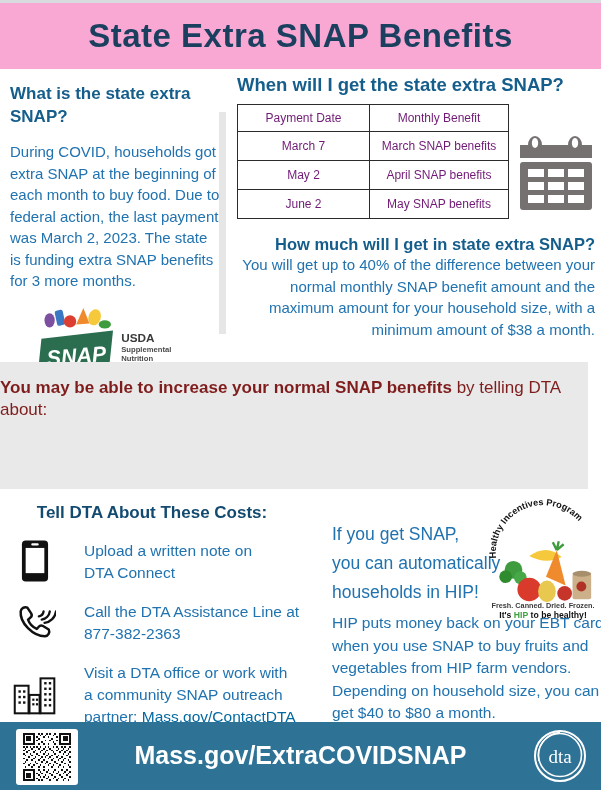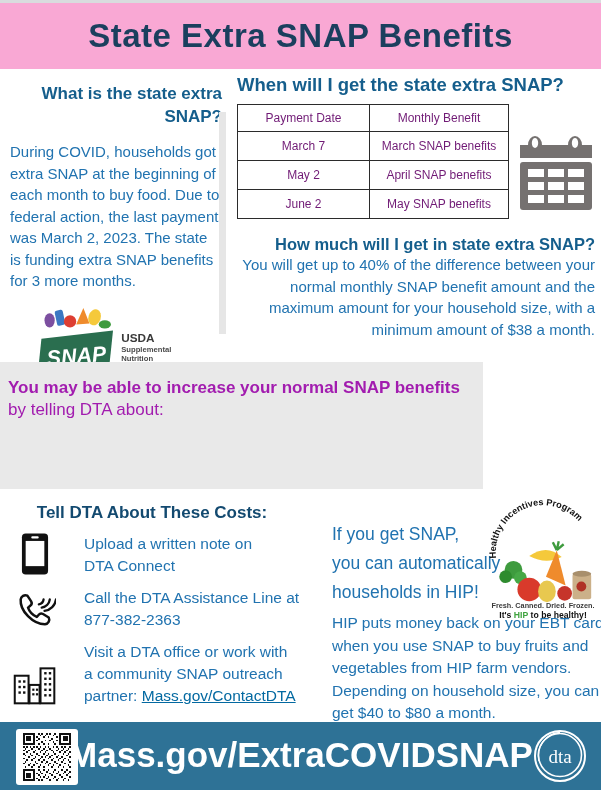--- a/index.html
+++ b/index.html
@@ -12,21 +12,21 @@
   .top-strip { position:absolute; left:0; top:0; width:601px; height:3px; background:#D9DCDE; }
   
   .header {
     position:absolute; left:0; top:3px; width:601px; height:66px;
     background:#f9a8d4; display:flex; align-items:center; justify-content:center;
   }
   .header h1 { color:#1B3F5E; font-size:33px; font-weight:bold; letter-spacing:.5px; }
 
   
   .left-col { position:absolute; left:10px; top:82px; width:212px; }
-  .left-col h2 { color:#155E8C; font-size:17px; line-height:23px; font-weight:bold; text-align:right; }
+  .left-col h2 { color:#155E8C; font-size:17px; line-height:23px; font-weight:bold; text-align:left; }
   .left-col p  { margin-top:13px; color:#2173B0; font-size:15px; line-height:21.5px; }
   .snap-logo { margin:12px 0 0 22px; width:160px; }
 
   .divider { position:absolute; left:219px; top:112px; width:7px; height:222px; background:#E6E6E6; }
 
   
   .right-col { position:absolute; left:237px; top:74px; width:358px; }
   .right-col h2 { color:#155E8C; font-size:18.5px; font-weight:bold; }
   .pay-table { margin-top:8px; width:272px; border-collapse:collapse; }
   .pay-table th, .pay-table td {
@@ -35,47 +35,47 @@
   }
   .pay-table th { padding:3px 6px; }
   .pay-table td.benefit { width:139px; }
   .calendar-wrap { position:absolute; left:282px; top:60px; }
   .how-much { margin-top:16px; width:358px;text-align:right; }
   .how-much h3 { color:#155E8C; font-size:16.5px; font-weight:bold; }
   .how-much p { color:#2173B0; font-size:15px; line-height:21.5px; }
 
   
   .band {
-    position:absolute; left:0; top:362px; width:483px; height:127px;
-    background:#E9E9E9; padding:15px 8px 0 8px; color:#a21caf;
+    position:absolute; left:0; top:362px; width:588px; height:127px;
+    background:#E9E9E9; padding:15px 8px 0 0; color:#7f1d1d;
   }
   .band .head { font-size:17px; line-height:22px; }
   .band .head .b { font-weight:bold; }
   .band ul { list-style:none; margin-top:13px; }
   .band li { font-size:15.5px; line-height:21.5px; }
   .band li::before { content:"• "; }
 
   
   .tell-dta { position:absolute; left:12px; top:503px; width:318px; }
   .tell-dta h3 { width:280px; text-align:center; color:#134A70; font-size:17px; font-weight:bold; }
-  .dta-row { display:flex; gap:26px; margin-top:8px; align-items:flex-end; }
+  .dta-row { display:flex; gap:26px; margin-top:15px; align-items:center; }
   .dta-row .ic { width:46px; display:flex; justify-content:center; flex:0 0 46px; }
   .dta-row .tx { color:#2173B0; font-size:15.5px; line-height:22px; padding-top:2px; }
   .dta-row .link { color:#0369a1; text-decoration:underline; cursor:pointer; }
 
   
   .hip-intro { position:absolute; left:332px; top:520px; color:#2173B0; font-size:17.5px; line-height:29px; }
   .hip-logo  { position:absolute; left:484px; top:495px; }
   .hip-body  { position:absolute; left:332px; top:612px; width:276px; color:#2173B0; font-size:15.5px; line-height:22.5px; }
 
   
   .footer { position:absolute; left:0; top:722px; width:601px; height:68px; background:#2E7296; }
   .footer .url {
     position:absolute; left:0; top:0; width:601px; height:56px; line-height:66px;
-    text-align:center; color:#fff; font-size:35px; font-weight:bold;
+    text-align:center; color:#fff; font-size:25px; font-weight:bold;
   }
   .qr-box {
     position:absolute; left:16px; top:7px; width:62px; height:56px;
     background:#fff; border-radius:3px; display:flex; align-items:center; justify-content:center;
   }
   .dta-logo { position:absolute; right:12px; top:5px; }
 </style>
 </head>
 <body>
 

